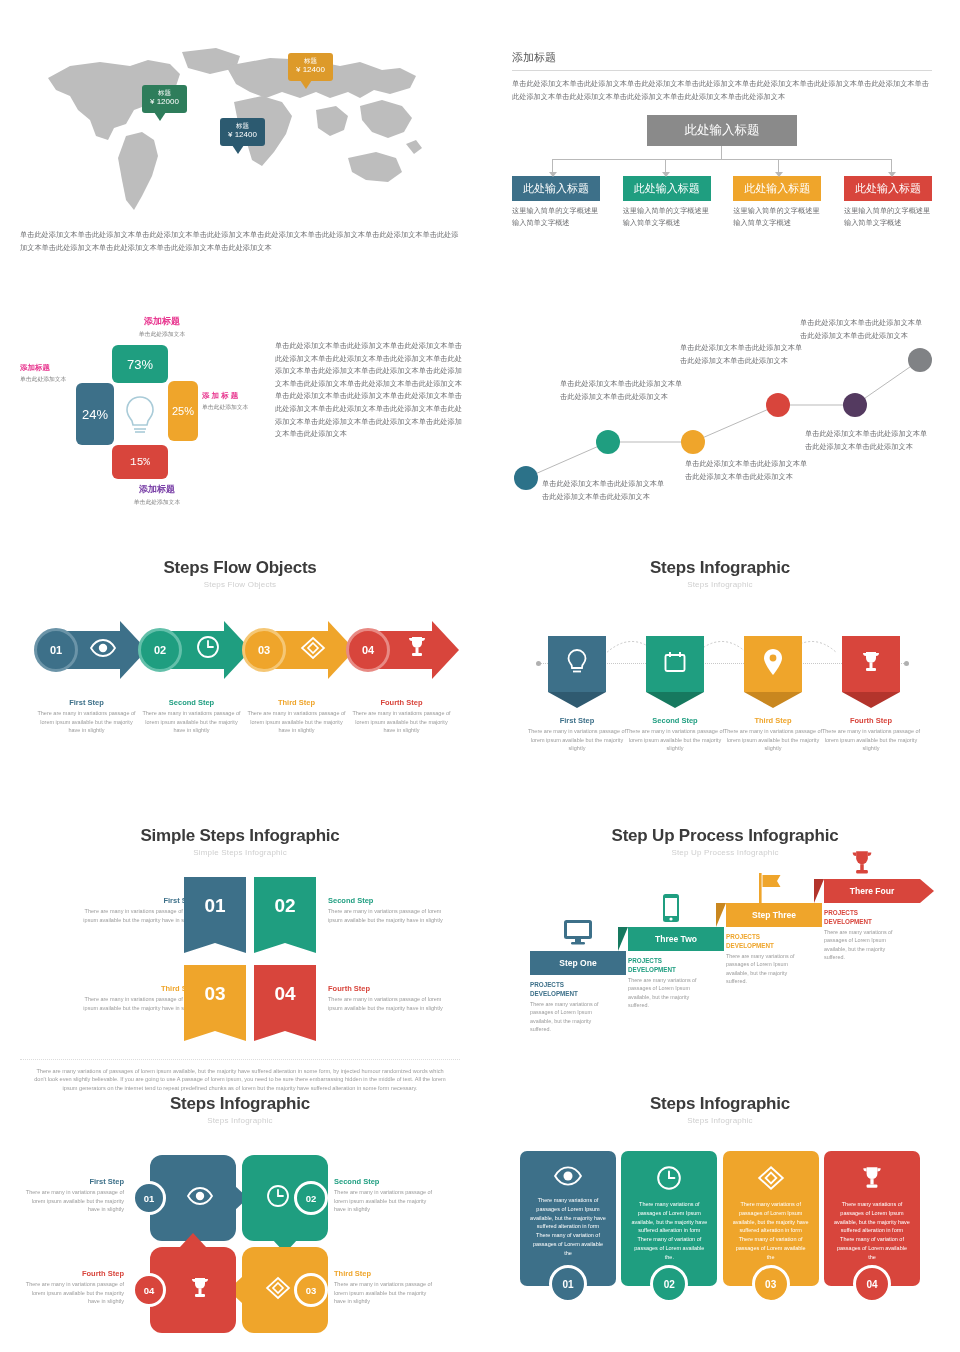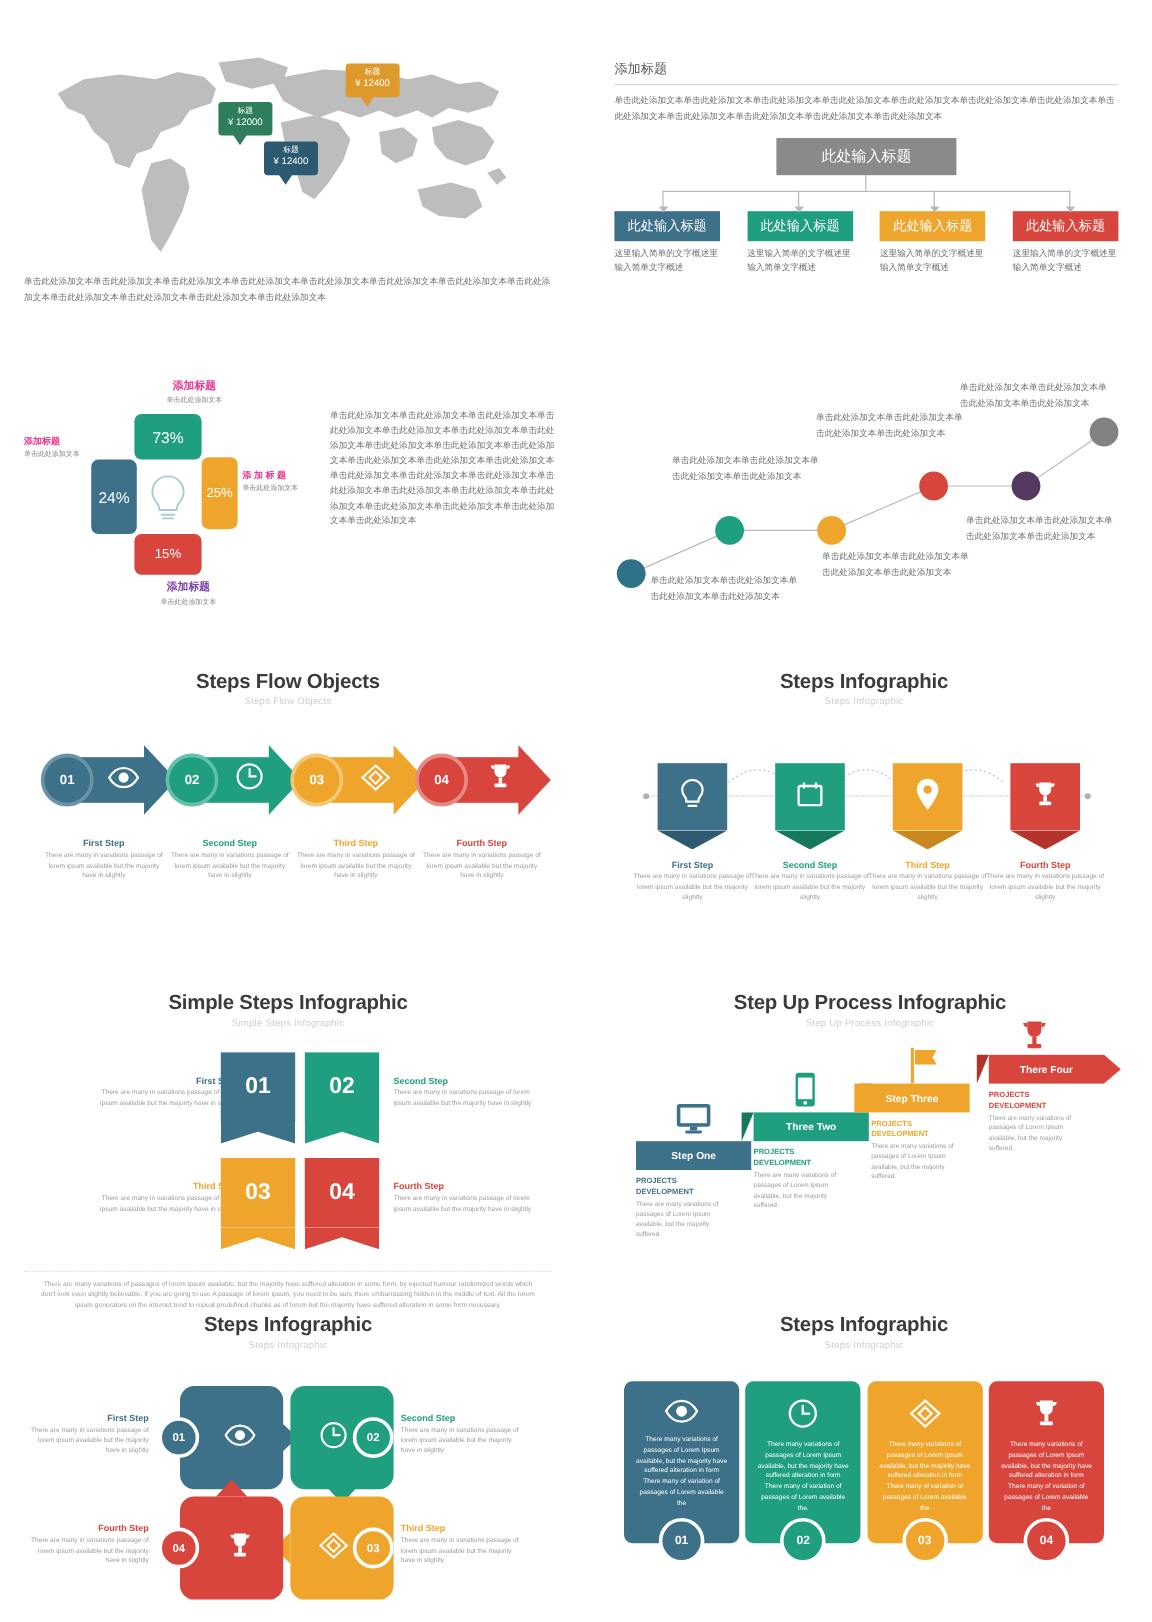--- a/index.html
+++ b/index.html
@@ -100,21 +100,21 @@
           <path d="M196,26 L240,18 L280,20 L310,26 L330,22 L352,30 L370,28 L386,36 L380,48 L360,54 L344,50 L330,58 L318,52 L300,58 L286,52 L270,58 L252,52 L236,58 L220,52 L206,44 Z"></path>
           <path d="M204,62 L232,56 L252,62 L262,76 L256,94 L244,112 L232,126 L222,120 L216,100 L208,82 Z"></path>
           <path d="M330,66 L352,60 L372,66 L382,78 L374,92 L358,98 L342,92 L332,80 Z"></path>
           <path d="M318,118 L346,112 L366,118 L372,132 L358,142 L336,140 L322,132 Z"></path>
           <path d="M286,70 L306,66 L318,76 L314,90 L300,96 L288,88 Z"></path>
           <path d="M258,26 L276,30 L272,40 L256,38 Z"></path>
           <path d="M376,104 L386,100 L392,108 L384,114 Z"></path>
         </g>
       </svg>
 
-      <div class="pin" style="left:112px;top:45px;background:#2E7D5B;color:#2E7D5B;margin-left:40px;">
+      <div class="pin" style="left:112px;top:45px;background:#2E7D5B;color:#2E7D5B;">
         <div class="t" style="color:#fff;">标题</div>
         <div class="v" style="color:#fff;">¥ 12000</div>
       </div>
       <div class="pin" style="left:258px;top:13px;background:#DD9A2A;color:#DD9A2A;">
         <div class="t" style="color:#fff;">标题</div>
         <div class="v" style="color:#fff;">¥ 12400</div>
       </div>
       <div class="pin" style="left:190px;top:78px;background:#2C5A70;color:#2C5A70;">
         <div class="t" style="color:#fff;">标题</div>
         <div class="v" style="color:#fff;">¥ 12400</div>
@@ -194,21 +194,21 @@
       <div class="crossbar" style="left:148px;top:66px;width:30px;height:60px;background:#EFA52B;">
         <span style="font-size:11px;">25%</span>
       </div>
 
       <div class="xlabel" style="left:182px;top:76px;width:54px;">
         <div class="h" style="color:#E8368F;font-size:7.5px;">添 加 标 题</div>
         <div class="p">单击此处添加文本</div>
       </div>
 
       <div class="crossbar" style="left:92px;top:130px;width:56px;height:34px;background:#D8453C;">
-        <span style="font-size:11px;">15%</span>
+        <span style="font-size:11px;font-family:Liberation Mono, monospace;">15%</span>
       </div>
 
       <div class="xlabel" style="left:82px;top:168px;width:110px;text-align:center;">
         <div class="h" style="color:#7B42A8;">添加标题</div>
         <div class="p">单击此处添加文本</div>
       </div>
     </div>
 
     <div class="cn" style="float:left;width:190px;margin-left:20px;margin-top:25px;">单击此处添加文本单击此处添加文本单击此处添加文本单击此处添加文本单击此处添加文本单击此处添加文本单击此处添加文本单击此处添加文本单击此处添加文本单击此处添加文本单击此处添加文本单击此处添加文本单击此处添加文本单击此处添加文本单击此处添加文本单击此处添加文本单击此处添加文本单击此处添加文本单击此处添加文本单击此处添加文本单击此处添加文本单击此处添加文本单击此处添加文本单击此处添加文本</div>
   </div>
@@ -492,21 +492,21 @@
         <div class="p">There are many variations of passages of Lorem Ipsum available, but the majority suffered.</div>
       </div>
 
       <div style="position:absolute;left:258px;top:0px;">
         <svg width="26" height="30" viewBox="0 0 26 30" fill="#EFA52B">
           <rect x="1" y="0" width="2.6" height="30"></rect>
           <path d="M4.5 2 h18 l-3.5 6 3.5 6 h-18 Z"></path>
         </svg>
       </div>
       <div class="fold" style="left:216px;top:30px;border-top:0;border-left:10px solid #C9871F;border-bottom:24px solid transparent;"></div>
-      <div class="stepbar" style="left:212px;top:30px;width:96px;height:24px;background:#EFA52B;">
+      <div class="stepbar" style="left:226px;top:30px;width:96px;height:24px;background:#EFA52B;">
         <span>Step Three</span>
       </div>
       <div class="sdesc" style="left:226px;top:60px;">
         <div class="h" style="color:#EFA52B;">PROJECTS DEVELOPMENT</div>
         <div class="p">There are many variations of passages of Lorem Ipsum available, but the majority suffered.</div>
       </div>
 
       <div style="position:absolute;left:348px;top:-24px;">
         <svg width="28" height="28" viewBox="0 0 24 24" fill="#D8453C">
           <path d="M7 2 h10 v6 a5 5 0 0 1-10 0 Z"></path>

